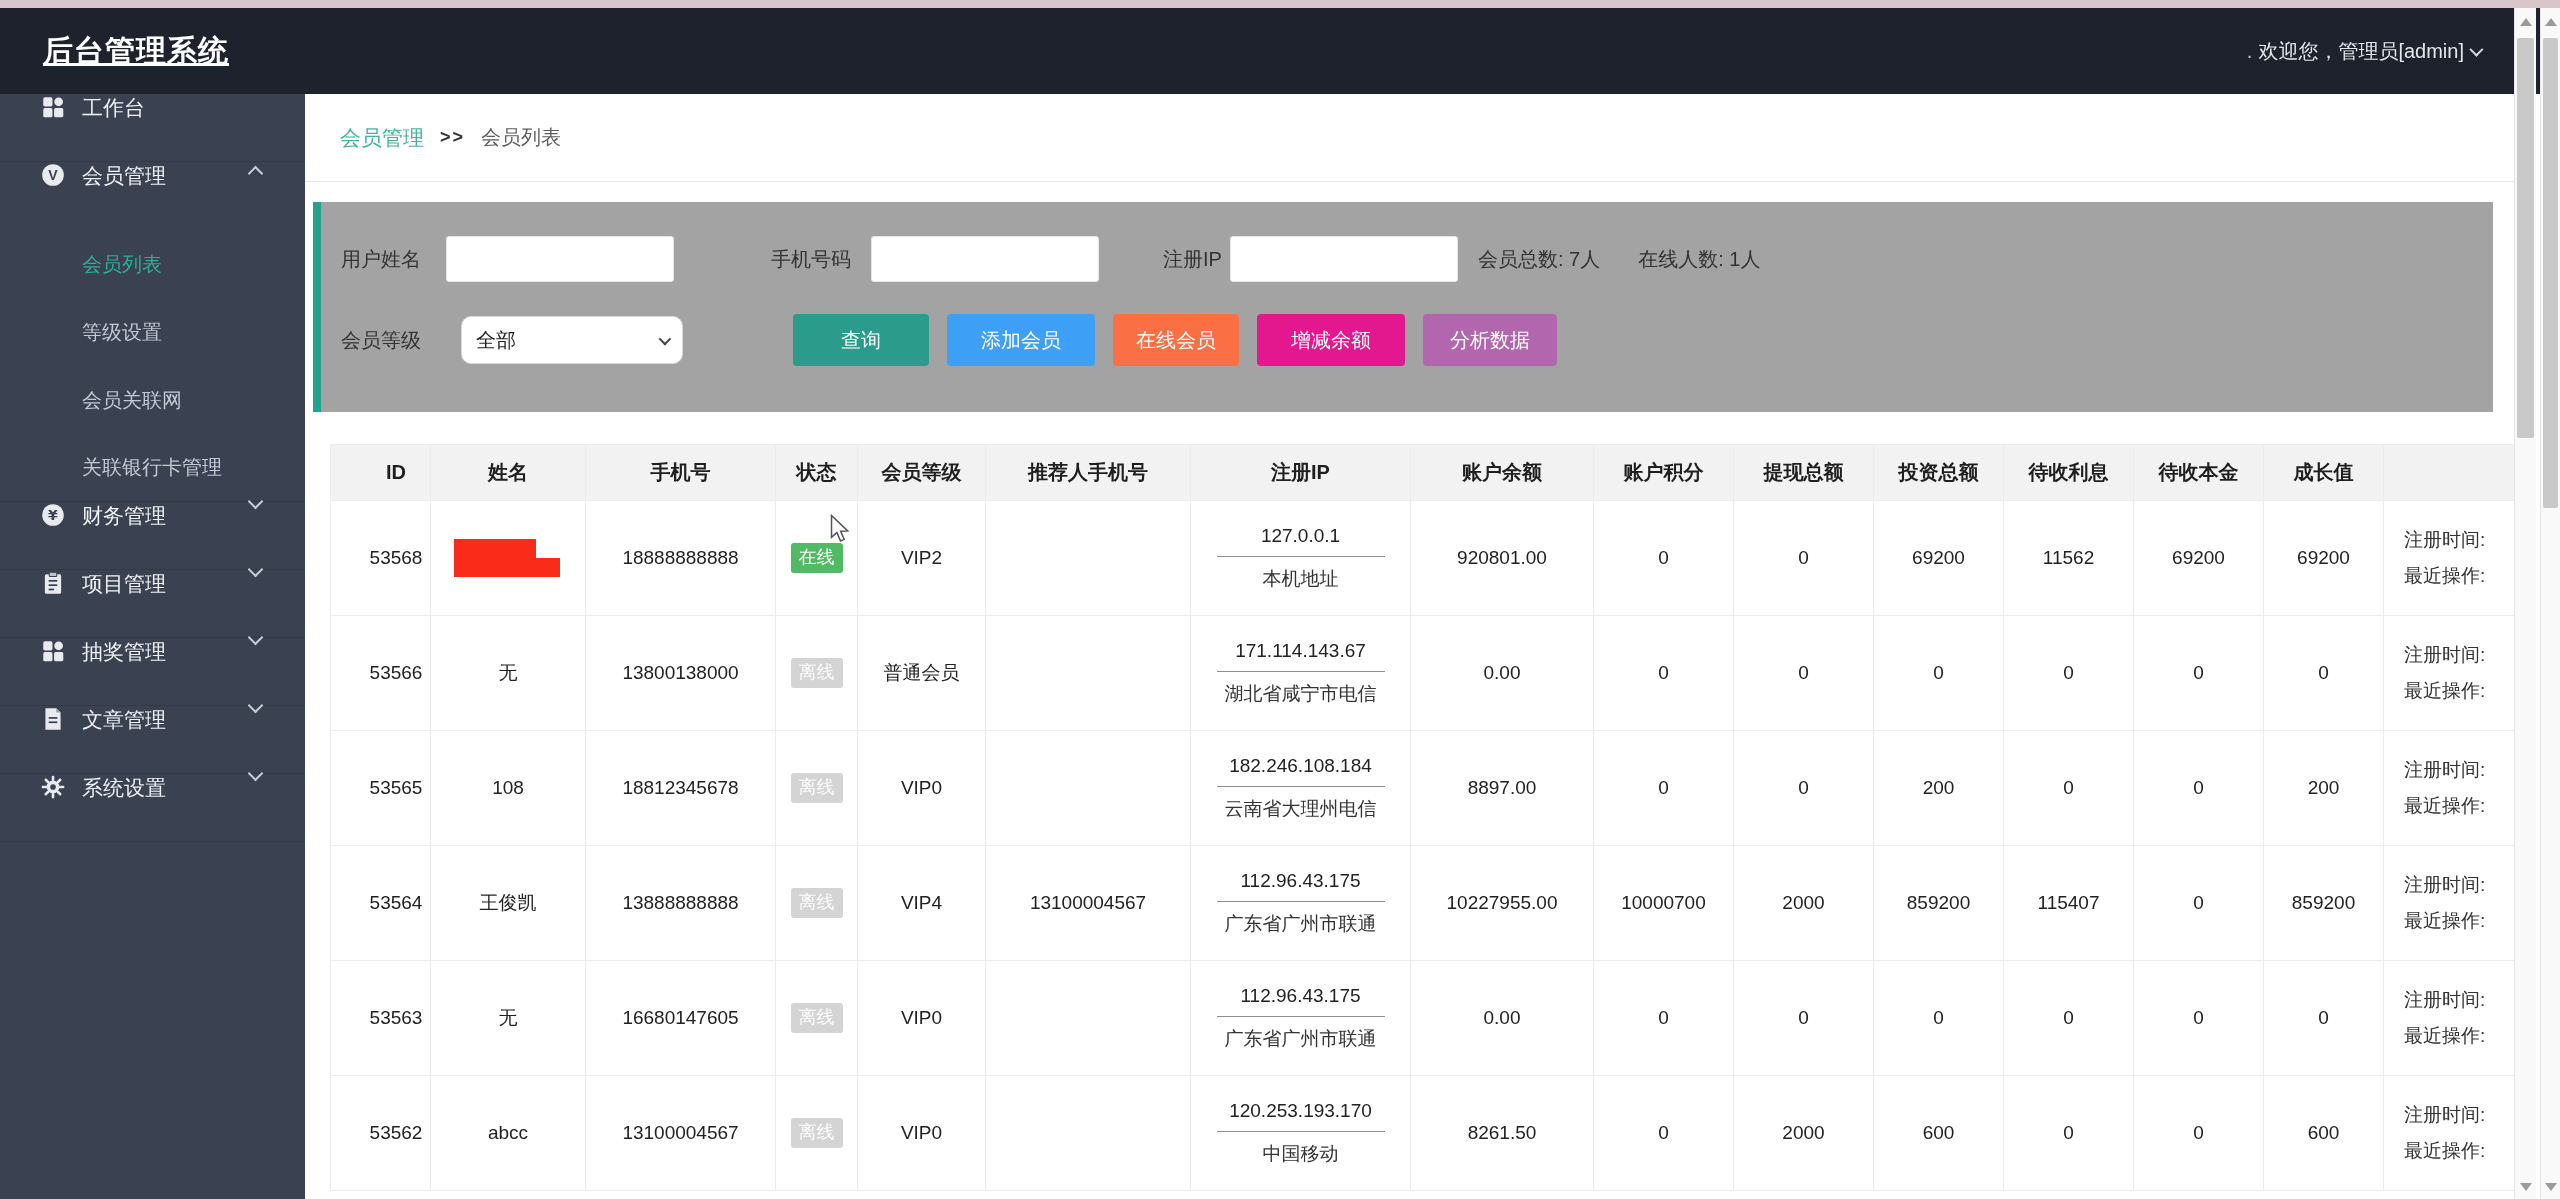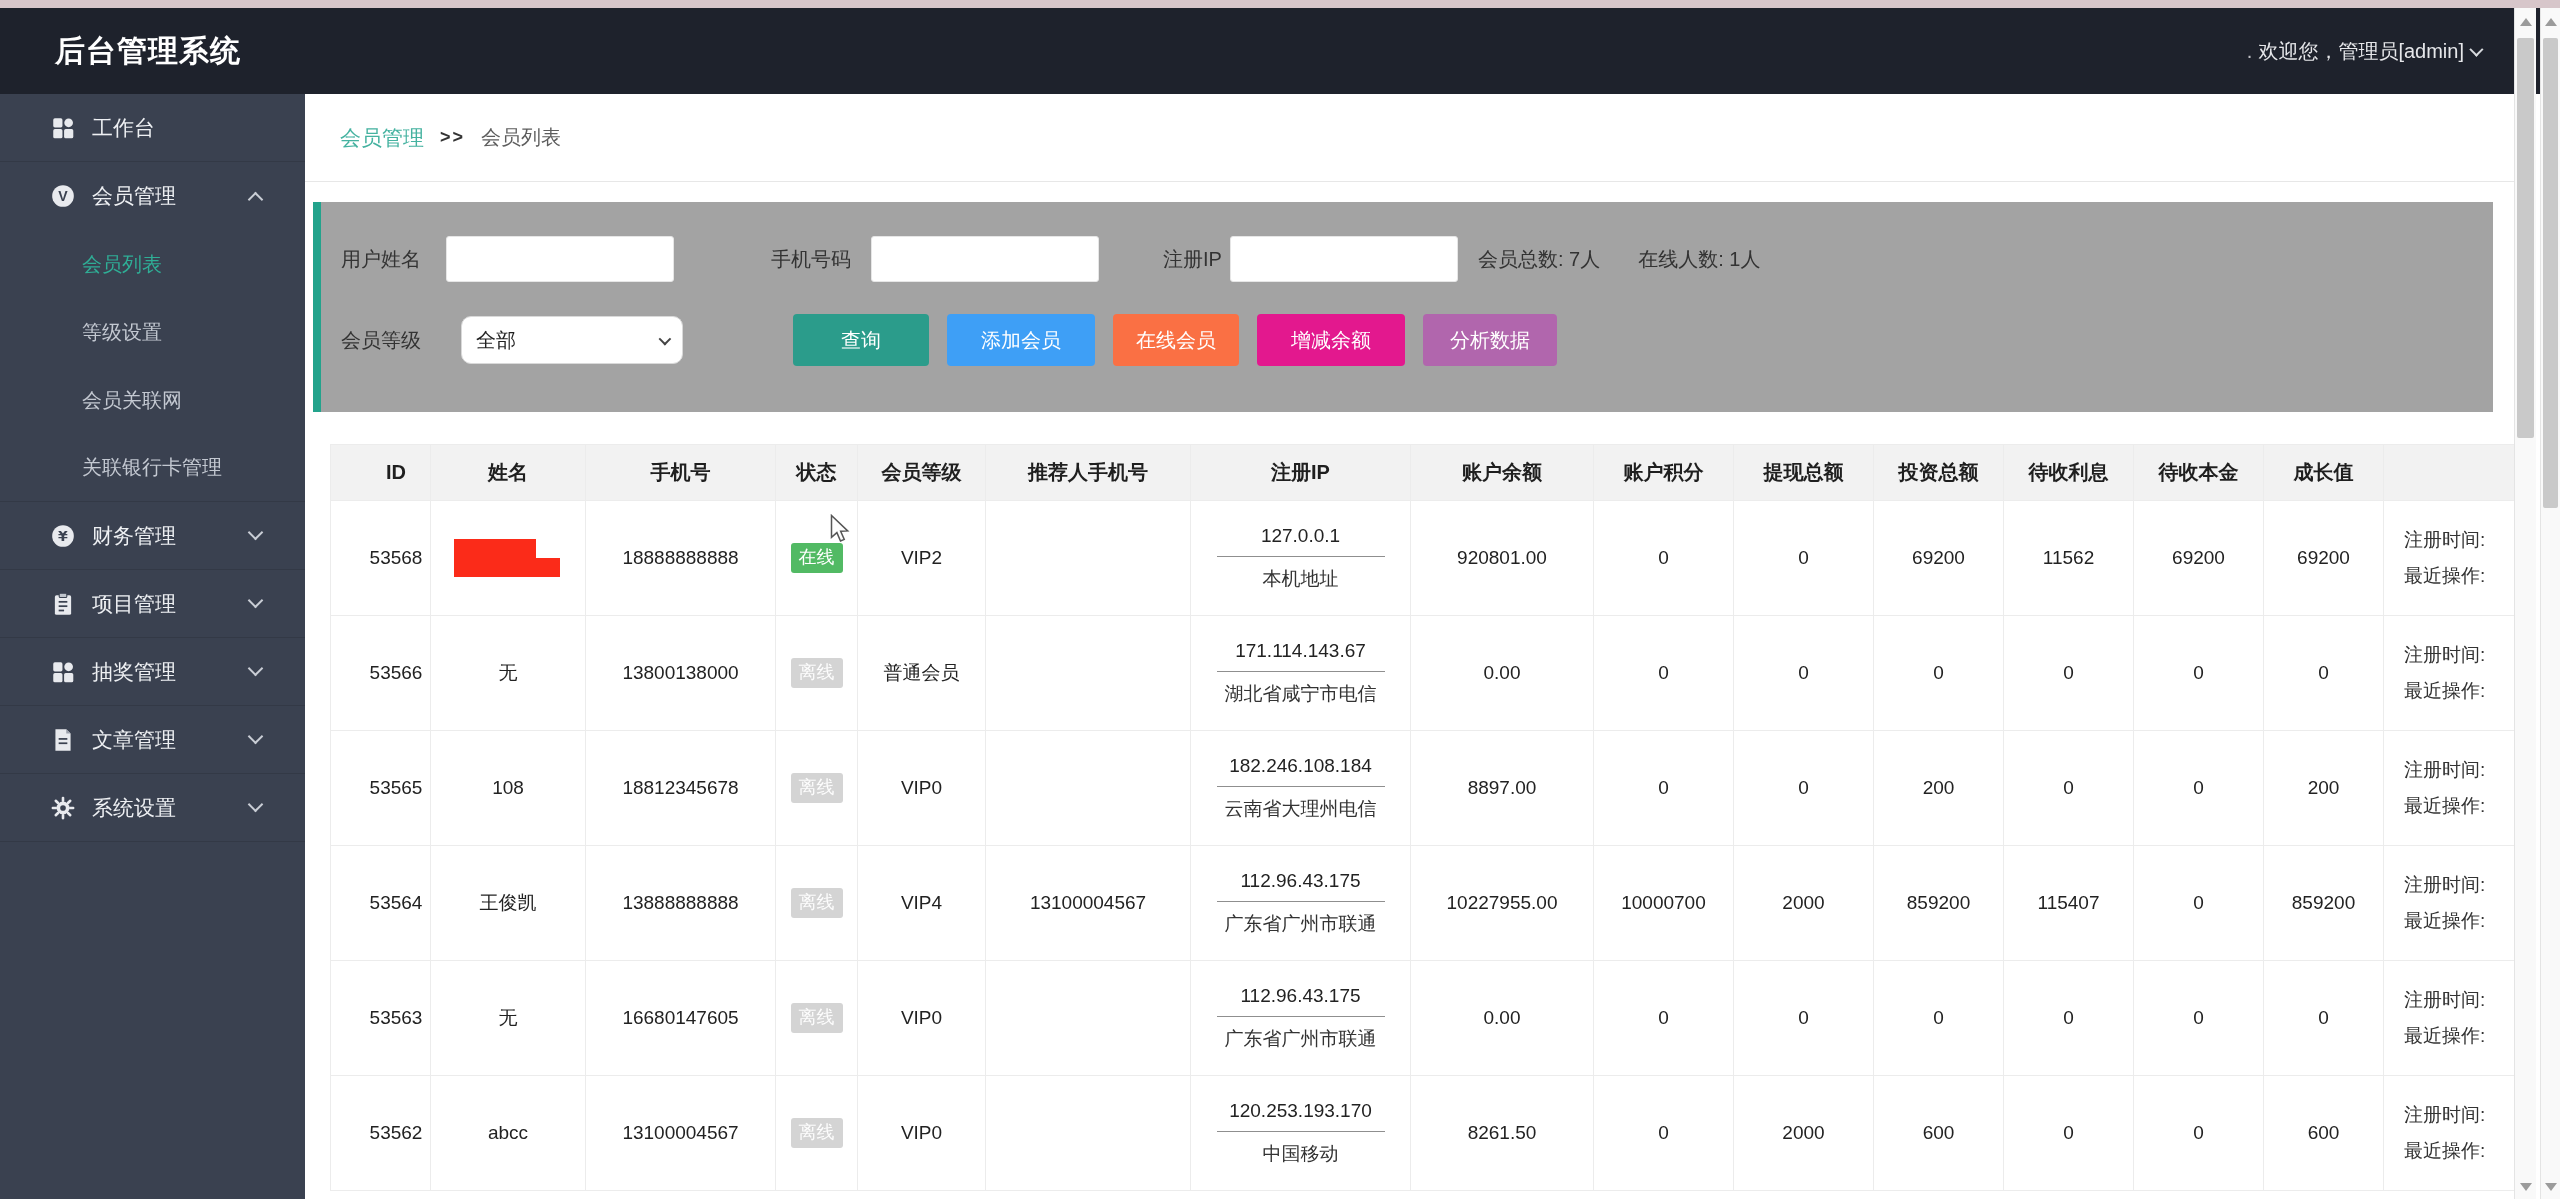--- a/index.html
+++ b/index.html
@@ -3,28 +3,28 @@
 <meta charset="utf-8">
 <style>
   * { margin:0; padding:0; box-sizing:border-box; }
   html,body { width:2560px; height:1199px; overflow:hidden; font-family:"Liberation Sans","DejaVu Sans",sans-serif; background:#fff; }
   body { position:relative; }
 
   .top-strip { position:absolute; left:0; top:0; width:2560px; height:8px; background:#d7c6ca; }
 
   
   .topbar { position:absolute; left:0; top:8px; width:2560px; height:86px; background:#1e222c; display:flex; align-items:center; justify-content:space-between; z-index:5; }
-  .app-title { color:#ffffff; font-size:30px; font-weight:bold; margin-left:55px; letter-spacing:1px; }
+  .app-title { color:#ffffff; font-size:30px; font-weight:bold; margin-left:43px; letter-spacing:1px;text-decoration:underline; }
   .welcome { color:#e6e7ea; font-size:20px; margin-right:80px; display:flex; align-items:center; gap:6px; }
   .welcome .prefix { opacity:.8; }
   .chev { display:inline-block; width:10px; height:10px; border-right:2px solid #d7dade; border-bottom:2px solid #d7dade; transform:rotate(45deg) translateY(-2px); }
 
   
   .sidebar { position:absolute; left:0; top:94px; width:305px; height:1105px; background:#3a4150; z-index:4; }
-  .nav-item { height:68px; display:flex; align-items:center; padding-left:50px; cursor:pointer; position:relative; }
+  .nav-item { height:68px; display:flex; padding-left:40px; cursor:pointer; position:relative; }
   .nav-item.divided { border-bottom:1px solid #333946; }
   .nav-icon { width:26px; height:26px; margin-right:16px; display:inline-flex; align-items:center; justify-content:center; flex:0 0 26px; }
   .nav-icon svg { width:26px; height:26px; }
   .nav-label { color:#eef0f3; font-size:21px; }
   .nav-caret { position:absolute; right:44px; width:11px; height:11px; border-right:2px solid #c9cdd5; border-bottom:2px solid #c9cdd5; }
   .nav-caret.down { transform:rotate(45deg); margin-top:-6px; }
   .nav-caret.up { transform:rotate(-135deg); margin-top:6px; }
   .nav-sub { height:68px; display:flex; align-items:center; padding-left:82px; font-size:20px; color:#c3c8d1; cursor:pointer; }
   .nav-sub.active { color:var(--accent,#2fae96); }
 

